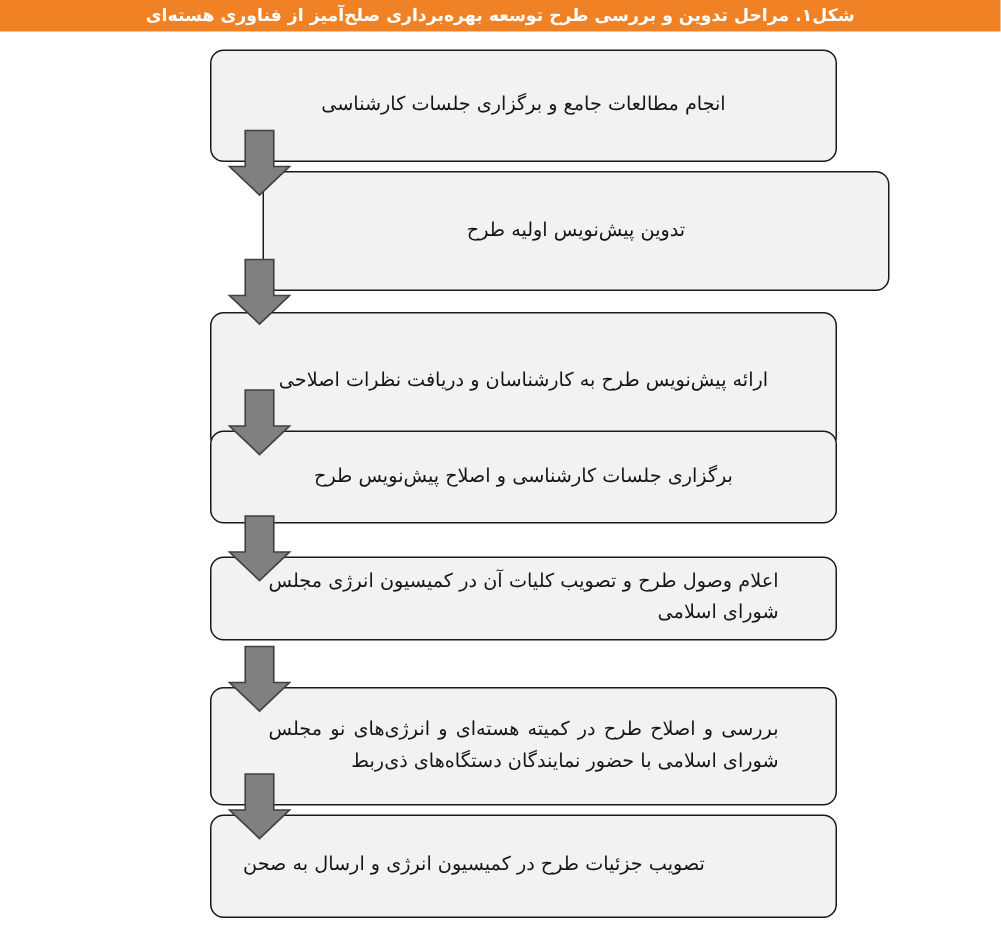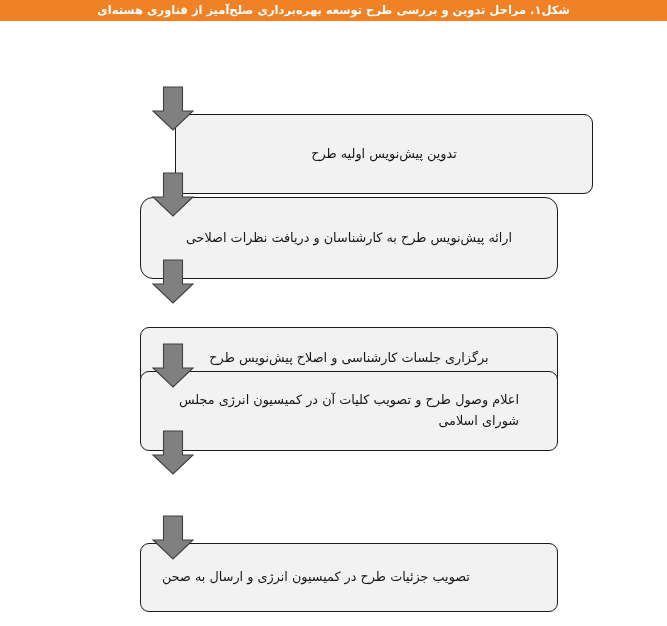--- a/index.html
+++ b/index.html
@@ -139,30 +139,36 @@
       <div class="flow-arrow" style="top: 410px;">
         <svg viewBox="0 0 42 44" xmlns="http://www.w3.org/2000/svg">
           <polygon points="11.5,0 30.5,0 30.5,24 41,24 21,43 1,24 11.5,24" fill="#808080" stroke="#404040" stroke-width="1.1" stroke-linejoin="miter"></polygon>
         </svg>
       </div>
       <div class="flow-arrow" style="top: 495px;">
         <svg viewBox="0 0 42 44" xmlns="http://www.w3.org/2000/svg">
           <polygon points="11.5,0 30.5,0 30.5,24 41,24 21,43 1,24 11.5,24" fill="#808080" stroke="#404040" stroke-width="1.1" stroke-linejoin="miter"></polygon>
         </svg>
       </div>
+      <div class="flow-step" style="top: 12px; height: 75px;">
+        <div class="step-label">انجام مطالعات جامع و برگزاری جلسات کارشناسی</div>
+      </div>
       <div class="flow-step" style="top: 93px; height: 80px; margin-left: 35px;">
         <div class="step-label">تدوین پیش‌نویس اولیه طرح</div>
       </div>
-      <div class="flow-step" style="top: 176px; height: 82px; border-radius: 13px;">
+      <div class="flow-step" style="top: 187px; height: 92px;">
         <div class="step-label">ارائه پیش‌نویس طرح به کارشناسان و دریافت نظرات اصلاحی</div>
       </div>
-      <div class="flow-step" style="top: 266px; height: 62px; margin-top: 40px;">
+      <div class="flow-step" style="top: 266px; height: 62px;">
         <div class="step-label">برگزاری جلسات کارشناسی و اصلاح پیش‌نویس طرح</div>
       </div>
-      <div class="flow-step" style="top: 350px; height: 80px;">
+      <div class="flow-step" style="top: 350px; height: 56px;">
         <div class="step-label multiline">اعلام وصول طرح و تصویب کلیات آن در کمیسیون انرژی مجلس شورای اسلامی</div>
+      </div>
+      <div class="flow-step" style="top: 437px; height: 79px;">
+        <div class="step-label multiline">بررسی و اصلاح طرح در کمیته هسته‌ای و انرژی‌های نو مجلس شورای اسلامی با حضور نمایندگان دستگاه‌های ذی‌ربط</div>
       </div>
       <div class="flow-step" style="top: 522px; height: 69px; justify-content: flex-end;">
         <div class="step-label">تصویب جزئیات طرح در کمیسیون انرژی و ارسال به صحن</div>
       </div>
     </div>
 
 </div>
 
 </body></html>

